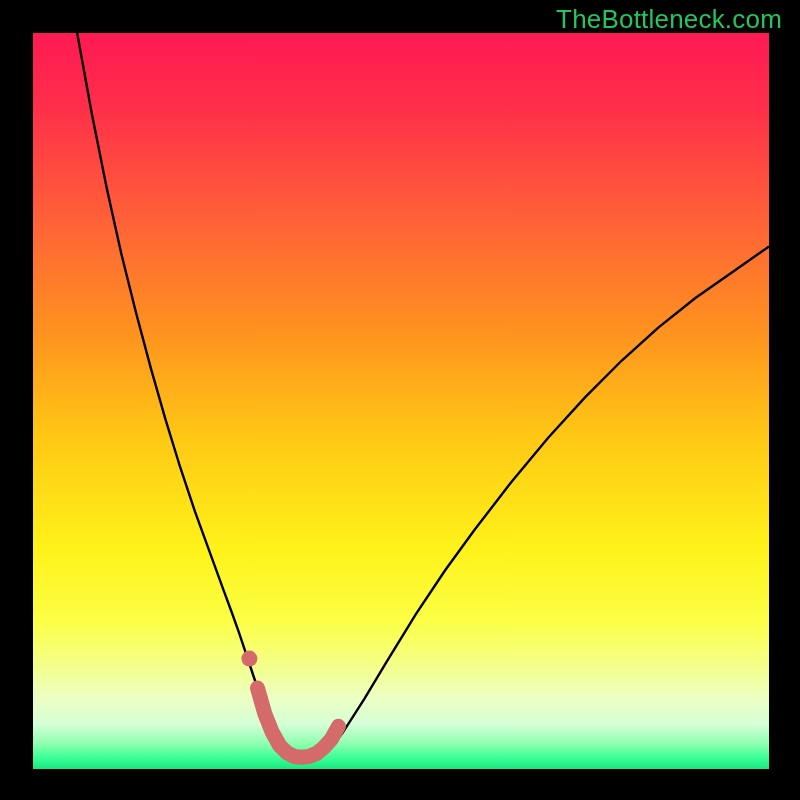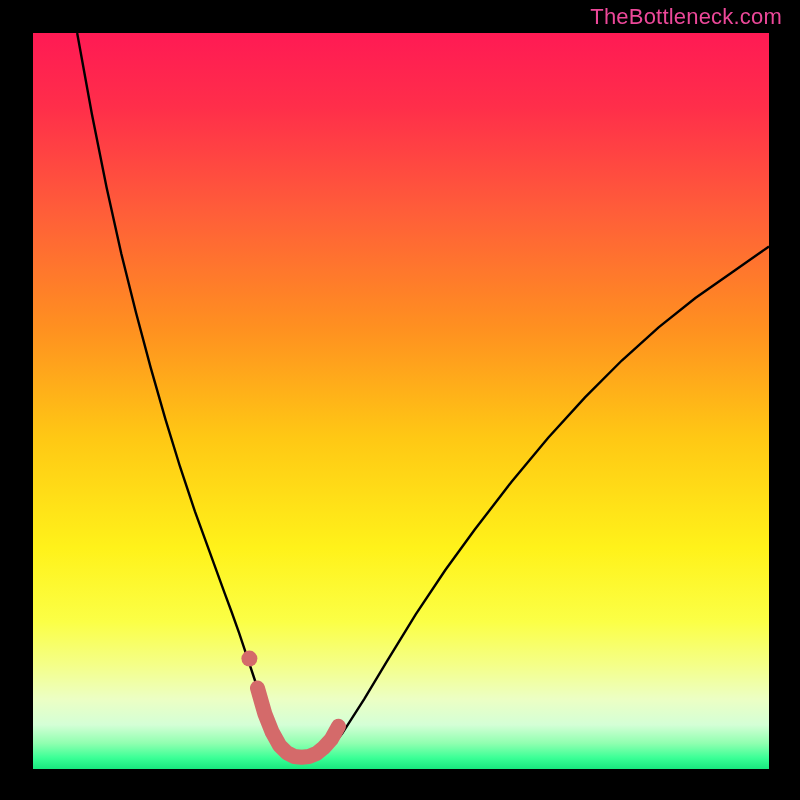--- a/index.html
+++ b/index.html
@@ -16,22 +16,22 @@
     left: 0;
     top: 0;
     width: 800px;
     height: 800px;
     background: #000;
   }
   .watermark {
     position: absolute;
     top: 4px;
     right: 18px;
-    color: #ec4899;
-    font-size: 22px;
+    color: #22c55e;
+    font-size: 26px;
     font-weight: 400;
     letter-spacing: 0.2px;
     user-select: none;
     z-index: 10;
   }
   .plot {
     position: absolute;
     left: 33px;
     top: 33px;
     width: 736px;

